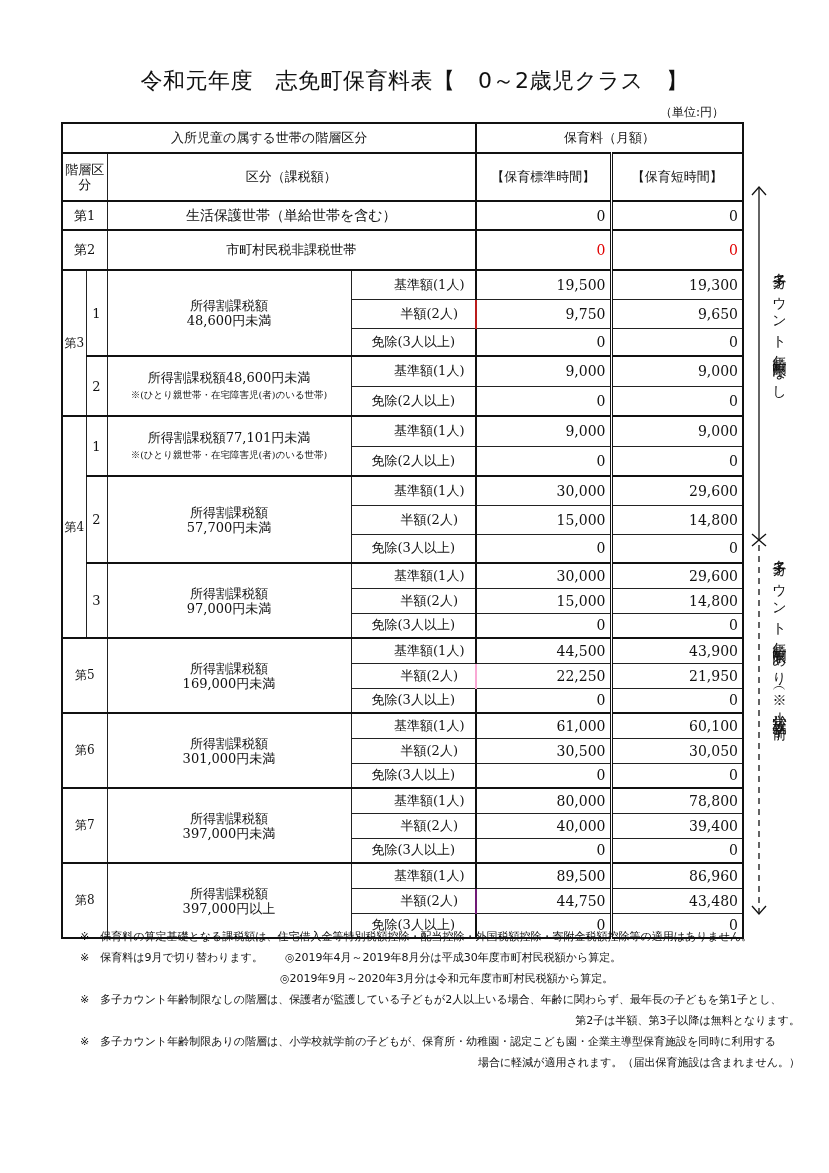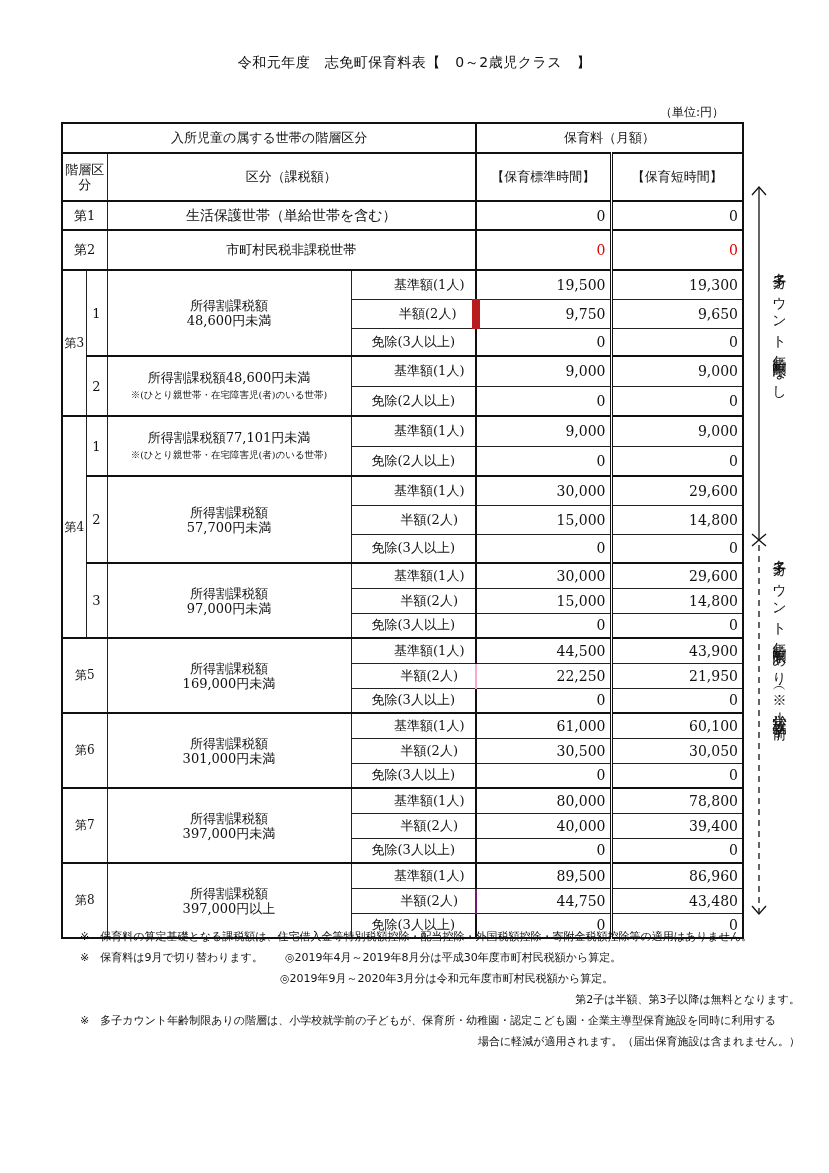--- a/index.html
+++ b/index.html
@@ -1,19 +1,19 @@
 <!DOCTYPE html>
 <html><head>
 <meta charset="utf-8">
 <style>
   html, body { margin:0; padding:0; background:#ffffff; }
   body { width:829px; height:1173px; position:relative; overflow:hidden;
          font-family: "DejaVu Serif", "Liberation Serif", serif; color:#111; }
-  .title { position:absolute; left:0; width:829px; top:54px; text-align:center;
-           font-family:"DejaVu Sans","Liberation Sans",sans-serif; font-size:14px; letter-spacing:0.5px; }
+  .title { position:absolute; left:0; width:829px; top:66px; text-align:center;
+           font-family:"DejaVu Sans","Liberation Sans",sans-serif; font-size:22px; letter-spacing:0.5px; }
   .unit { position:absolute; left:660px; top:104px; font-size:12px; }
   table.fee { position:absolute; left:61px; top:122px; width:681px; border-collapse:collapse;
               border:2.5px solid #111; table-layout:fixed; font-size:13px; }
   table.fee td { border:1px solid #222; padding:0 4px; text-align:center; vertical-align:middle;
                  overflow:hidden; white-space:nowrap; }
   table.fee td.thick-b { border-bottom:2px solid #111;border-radius:13px; }
   table.fee td.num { text-align:right; padding-right:4px; font-size:14px; }
   table.fee td.dbl-l { border-left:3px double #111; }
   table.fee td.dash-b { border-bottom:1px dashed #222;padding-left:36px; }
   table.fee td.red { color:#e00000; }
@@ -76,21 +76,21 @@
     <td rowspan="3" class="thick-b">
       <span class="desc-main">所得割課税額</span>
       <span class="desc-main">48,600円未満</span>
     </td>
     <td class="dash-b">基準額(1人)</td>
     <td class="num dash-b" style="border-left:2px solid #111">19,500</td>
     <td class="num dash-b dbl-l">19,300</td>
   </tr>
   <tr style="height:29px">
     <td class="dash-b">半額(2人)</td>
-    <td class="num dash-b" style="border-left:8px solid #b91c1c">9,750</td>
+    <td class="num dash-b" style="border-left:2px solid #b91c1c">9,750</td>
     <td class="num dash-b dbl-l">9,650</td>
   </tr>
   <tr style="height:28px">
     <td class="thick-b">免除(3人以上)</td>
     <td class="num thick-b" style="border-left:2px solid #111">0</td>
     <td class="num thick-b dbl-l">0</td>
   </tr>
 
   <tr style="height:30px">
     <td rowspan="2" class="thick-b" style="padding:0">2</td>
@@ -270,16 +270,17 @@
     <polyline points="7,721 14,729 21,721" fill="none" stroke="#111" stroke-width="1.3"></polyline>
   </g>
 </svg>
 <div class="vtext" style="left:771px;top:262px">多子カウント年齢制限なし</div>
 <div class="vtext" style="left:771px;top:549px">多子カウント年齢制限あり（※小学校就学前）</div>
 
 <div class="notes">
   <div>※　保育料の算定基礎となる課税額は、住宅借入金等特別税額控除・配当控除・外国税額控除・寄附金税額控除等の適用はありません。</div>
   <div>※　保育料は9月で切り替わります。　　◎2019年4月～2019年8月分は平成30年度市町村民税額から算定。</div>
   <div class="indent2">◎2019年9月～2020年3月分は令和元年度市町村民税額から算定。</div>
+  <div>※　多子カウント年齢制限なしの階層は、保護者が監護している子どもが2人以上いる場合、年齢に関わらず、最年長の子どもを第1子とし、</div>
   <div class="indent">第2子は半額、第3子以降は無料となります。</div>
   <div>※　多子カウント年齢制限ありの階層は、小学校就学前の子どもが、保育所・幼稚園・認定こども園・企業主導型保育施設を同時に利用する</div>
   <div class="indent">場合に軽減が適用されます。（届出保育施設は含まれません。）</div>
 </div>
 
 </body></html>

